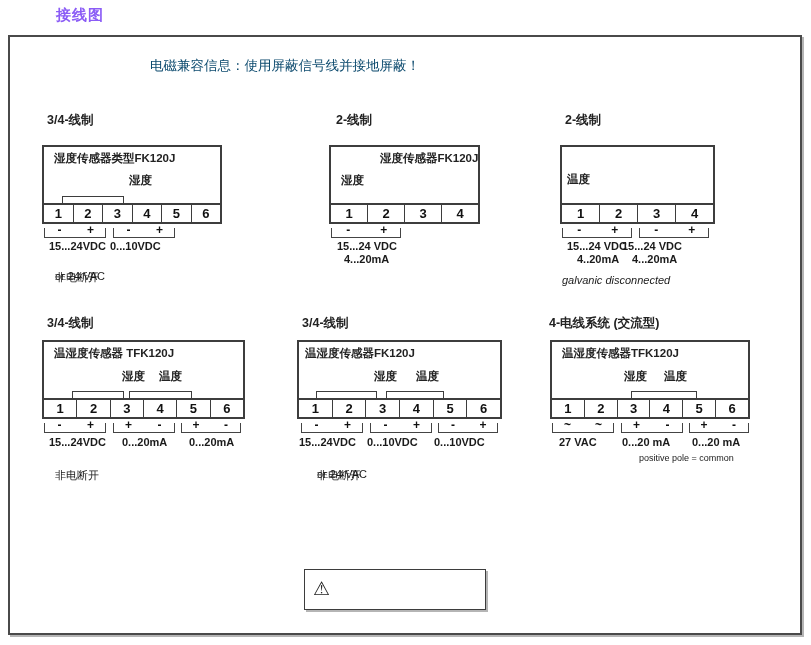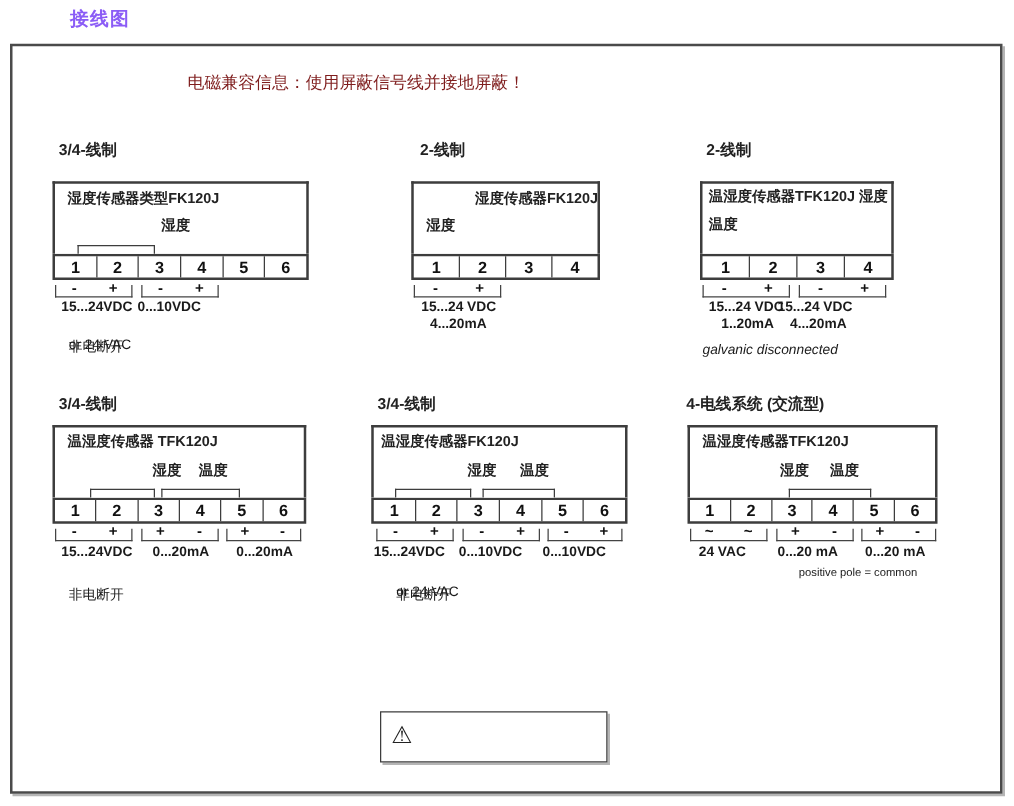--- a/index.html
+++ b/index.html
@@ -6,42 +6,42 @@
   html,body { width:811px; height:645px; background:#ffffff; overflow:hidden;
               font-family:"Liberation Sans","DejaVu Sans",sans-serif; color:#1a1a1a; }
   .page { position:relative; width:811px; height:645px; background:#fff; }
 
   .page-title { position:absolute; left:8px; top:6px; font-size:15px; font-weight:bold;
                 color:#8b5cf6; letter-spacing:1px;margin-left:48px; }
 
   .board { position:absolute; left:8px; top:35px; width:794px; height:600px;
            border:2px solid #4a4a4a; background:#fff; box-shadow:2px 2px 0 #b5b5b5; }
 
-  .emc { position:absolute; left:140px; top:20px; font-size:13.5px; color:#7f1d1d;
+  .emc { position:absolute; left:140px; top:20px; font-size:13.5px; color:#0c4a6e;
          font-family:"DejaVu Serif","Liberation Serif",serif; }
 
   
   .diagram { position:absolute; }
   .d1 { left:30px;  top:75px;  width:215px; }
   .d2 { left:319px; top:75px;  width:165px; }
   .d3 { left:548px; top:75px;  width:170px; }
   .d4 { left:30px;  top:278px; width:215px; }
   .d5 { left:287px; top:278px; width:215px; }
   .d6 { left:538px; top:278px; width:218px; }
 
   .dg-header { position:absolute; left:7px; top:0; font-size:12.5px; font-weight:bold; color:#222;
                white-space:nowrap; }
   .d5 .dg-header { left:5px; }
   .d6 .dg-header { left:1px; }
 
   .sensor { position:absolute; left:0; }
   .row1 .sensor { top:33px; }
   .row2 .sensor { top:25px; }
   .d1 .sensor, .d3 .sensor, .d4 .sensor, .d6 .sensor { left:2px; }
-  .d1 .sensor { width:205px; } .d2 .sensor { width:151px; } .d3 .sensor { width:155px; }
+  .d1 .sensor { width:180px; } .d2 .sensor { width:151px; } .d3 .sensor { width:155px; }
   .d4 .sensor { width:203px; } .d5 .sensor { width:205px; } .d6 .sensor { width:200px; }
 
   .sbox { position:relative; height:58px; border:2px solid #3d3d3d; border-bottom:none;
           background:#fff; }
   .s-title { position:absolute; left:10px; top:4px; font-size:11.5px; font-weight:bold;
              white-space:nowrap; color:#222; }
   .d2 .s-title { left:4px;margin-left:45px; } .d3 .s-title { left:5px; top:3px; } .d5 .s-title { left:6px; }
   .s-title2 { position:absolute; left:5px; top:25px; font-size:11.5px; font-weight:bold; color:#222; }
   .m { position:absolute; font-size:11.5px; font-weight:bold; color:#222; white-space:nowrap; }
   .d1 .m1 { left:85px; top:26px; }
@@ -161,40 +161,39 @@
         <span class="sign s2">+</span>
       </div>
       <div class="lbl sup1">15...24 VDC</div>
       <div class="lbl sup1b">4...20mA</div>
     </div>
 
     <div class="diagram row1 d3">
       <div class="dg-header">2-线制</div>
       <div class="sensor">
         <div class="sbox">
-          <div class="s-title">温湿度传感器TFK120J 湿度</div>
           <div class="s-title2">温度</div>
         </div>
         <div class="trow">
           <span class="tc">1</span>
           <span class="tc">2</span>
           <span class="tc">3</span>
           <span class="tc">4</span>
         </div>
       </div>
       <div class="sg sgA">
         <span class="sign s1">-</span>
         <span class="sign s2">+</span>
       </div>
       <div class="sg sgB">
         <span class="sign s1">-</span>
         <span class="sign s2">+</span>
       </div>
       <div class="lbl sup1">15...24 VDC</div>
-      <div class="lbl sup1b">1..20mA</div>
+      <div class="lbl sup1b">4..20mA</div>
       <div class="lbl sup2">15...24 VDC</div>
       <div class="lbl sup2b">4...20mA</div>
       <div class="lbl note">galvanic disconnected</div>
     </div>
 
     <div class="diagram row2 d4">
       <div class="dg-header">3/4-线制</div>
       <div class="sensor">
         <div class="sbox">
           <div class="s-title">温湿度传感器 TFK120J</div>
@@ -291,21 +290,21 @@
         <span class="sign s2">~</span>
       </div>
       <div class="sg sgB">
         <span class="sign s1">+</span>
         <span class="sign s2">-</span>
       </div>
       <div class="sg sgC">
         <span class="sign s1">+</span>
         <span class="sign s2">-</span>
       </div>
-      <div class="lbl sup1">24 VAC</div>
+      <div class="lbl sup1">27 VAC</div>
       <div class="lbl sup2">0...20 mA</div>
       <div class="lbl sup3">0...20 mA</div>
       <div class="lbl note">positive pole = common</div>
     </div>
 
     <div class="warnbox">
       <span class="warn-icon">⚠</span>
     </div>
   </div>
 </div>

